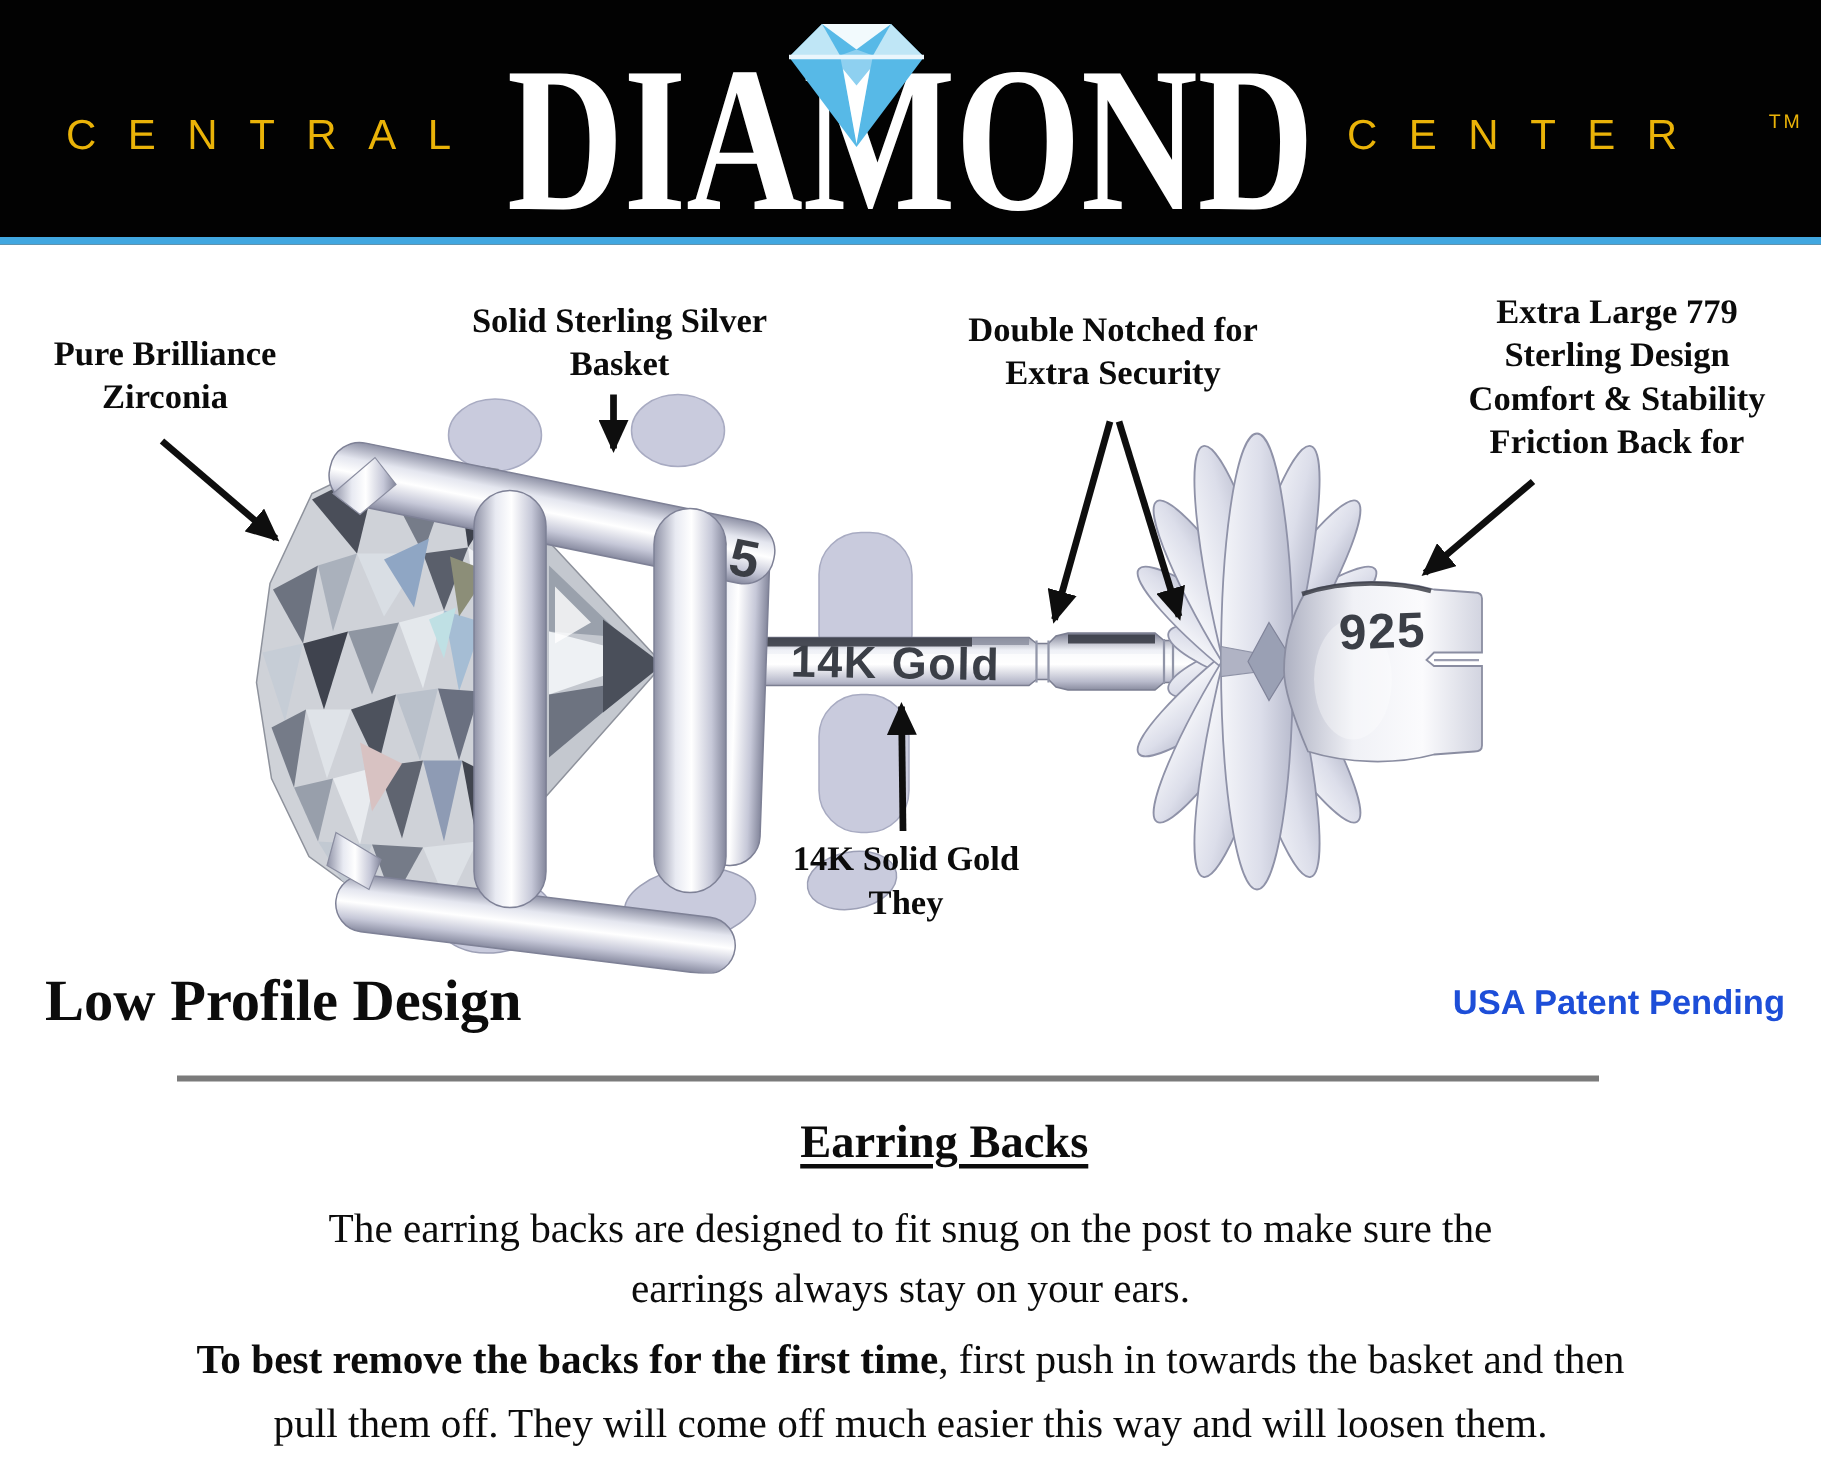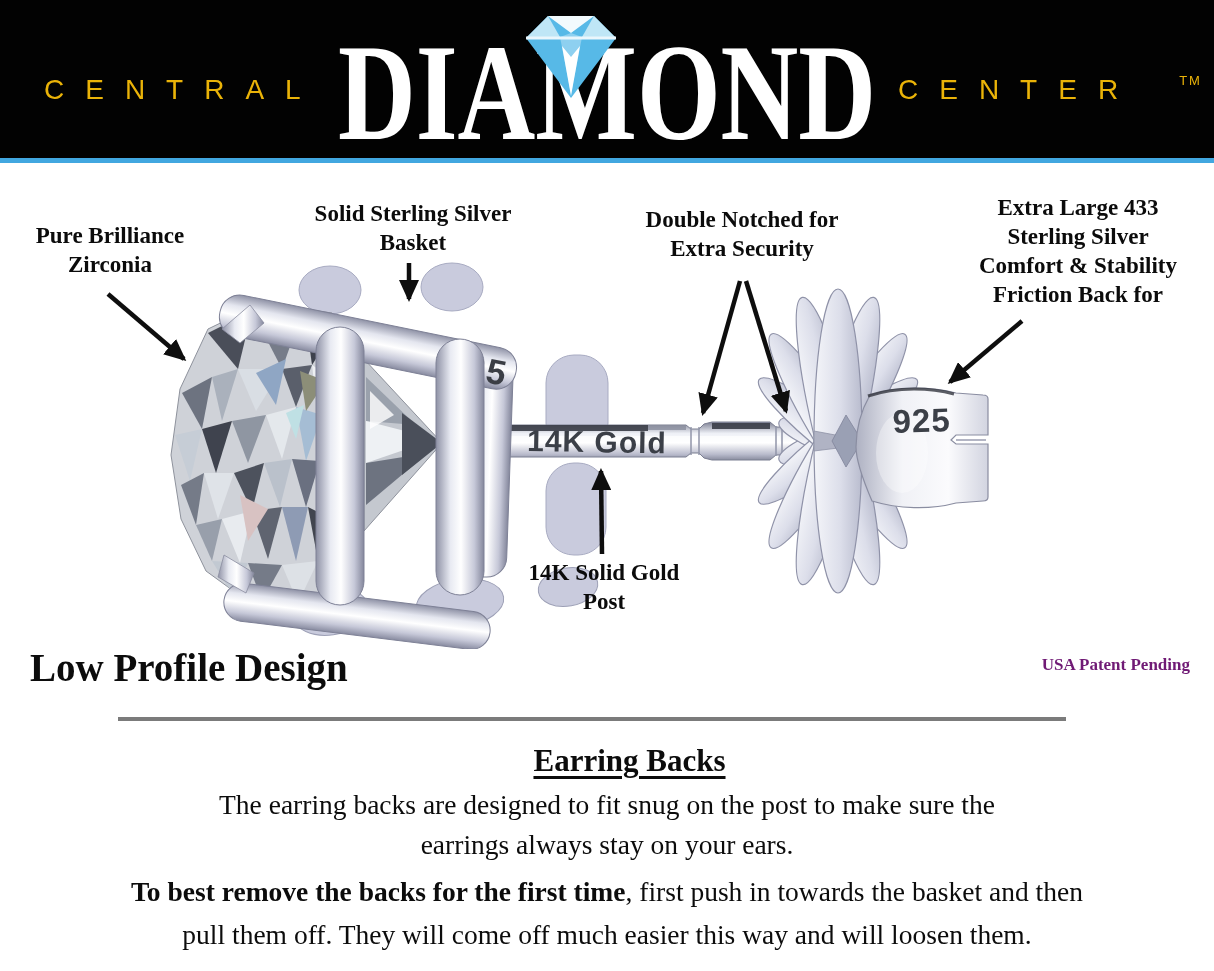--- a/index.html
+++ b/index.html
@@ -25,26 +25,26 @@
   .diagram{position:relative;width:1214px;height:486px;}
   .diagram svg.scene{position:absolute;left:0;top:0;}
   .callout{position:absolute;text-align:center;font-weight:700;font-size:23px;
            line-height:29px;color:#0b0b0b;}
   .callout div{white-space:nowrap;}
 
   
   .design-row{position:relative;height:58px;}
   .design-title{position:absolute;left:30px;top:-4px;font-size:39px;font-weight:700;
                 margin:0;white-space:nowrap;}
-  .patent-note{position:absolute;right:24px;top:6px;font-family:Liberation Serif, serif;
-               font-weight:700;font-size:17px;color:#701a75;white-space:nowrap;}
+  .patent-note{position:absolute;right:24px;top:6px;font-family:Liberation Sans, sans-serif;
+               font-weight:700;font-size:23px;color:#1d4ed8;white-space:nowrap;}
   .divider{width:948px;height:4px;background:#7b7b7b;margin:10px 0 0 118px;}
   .backs-title{margin:22px auto 0;text-align:center;font-size:31px;font-weight:700;
                text-decoration:underline;text-underline-offset:5px;text-decoration-thickness:2.5px;padding-left:45px;}
-  .para{margin-top:6px;text-align:center;font-size:27.5px;line-height:40px;}
+  .para{margin-top:20px;text-align:center;font-size:27.5px;line-height:40px;}
   .para div{white-space:nowrap;}
   .para2{margin-top:5px;line-height:43px;}
   .b{font-weight:700;margin-top:18px;}
 </style>
 </head>
 <body>
 
 <div class="page">
 
   <div class="banner">
@@ -231,28 +231,28 @@
     </div>
     <div class="callout" style="left:288px;top:36px;width:250px;font-family:Liberation Serif, serif;">
       <div>Solid Sterling Silver</div>
       <div>Basket</div>
     </div>
     <div class="callout" style="left:614px;top:42px;width:256px;">
       <div>Double Notched for</div>
       <div>Extra Security</div>
     </div>
     <div class="callout" style="left:952px;top:30px;width:252px;">
-      <div>Extra Large 433</div>
-      <div>Sterling Silver</div>
+      <div>Extra Large 779</div>
+      <div>Sterling Design</div>
       <div>Comfort &amp; Stability</div>
       <div>Friction Back for</div>
     </div>
     <div class="callout" style="left:482px;top:395px;width:244px;">
       <div>14K Solid Gold</div>
-      <div>Post</div>
+      <div>They</div>
     </div>
   </div>
 
   <div class="design-row">
     <h2 class="design-title">Low Profile Design</h2>
     <span class="patent-note">USA Patent Pending</span>
   </div>
 
   <div class="divider"></div>
 

